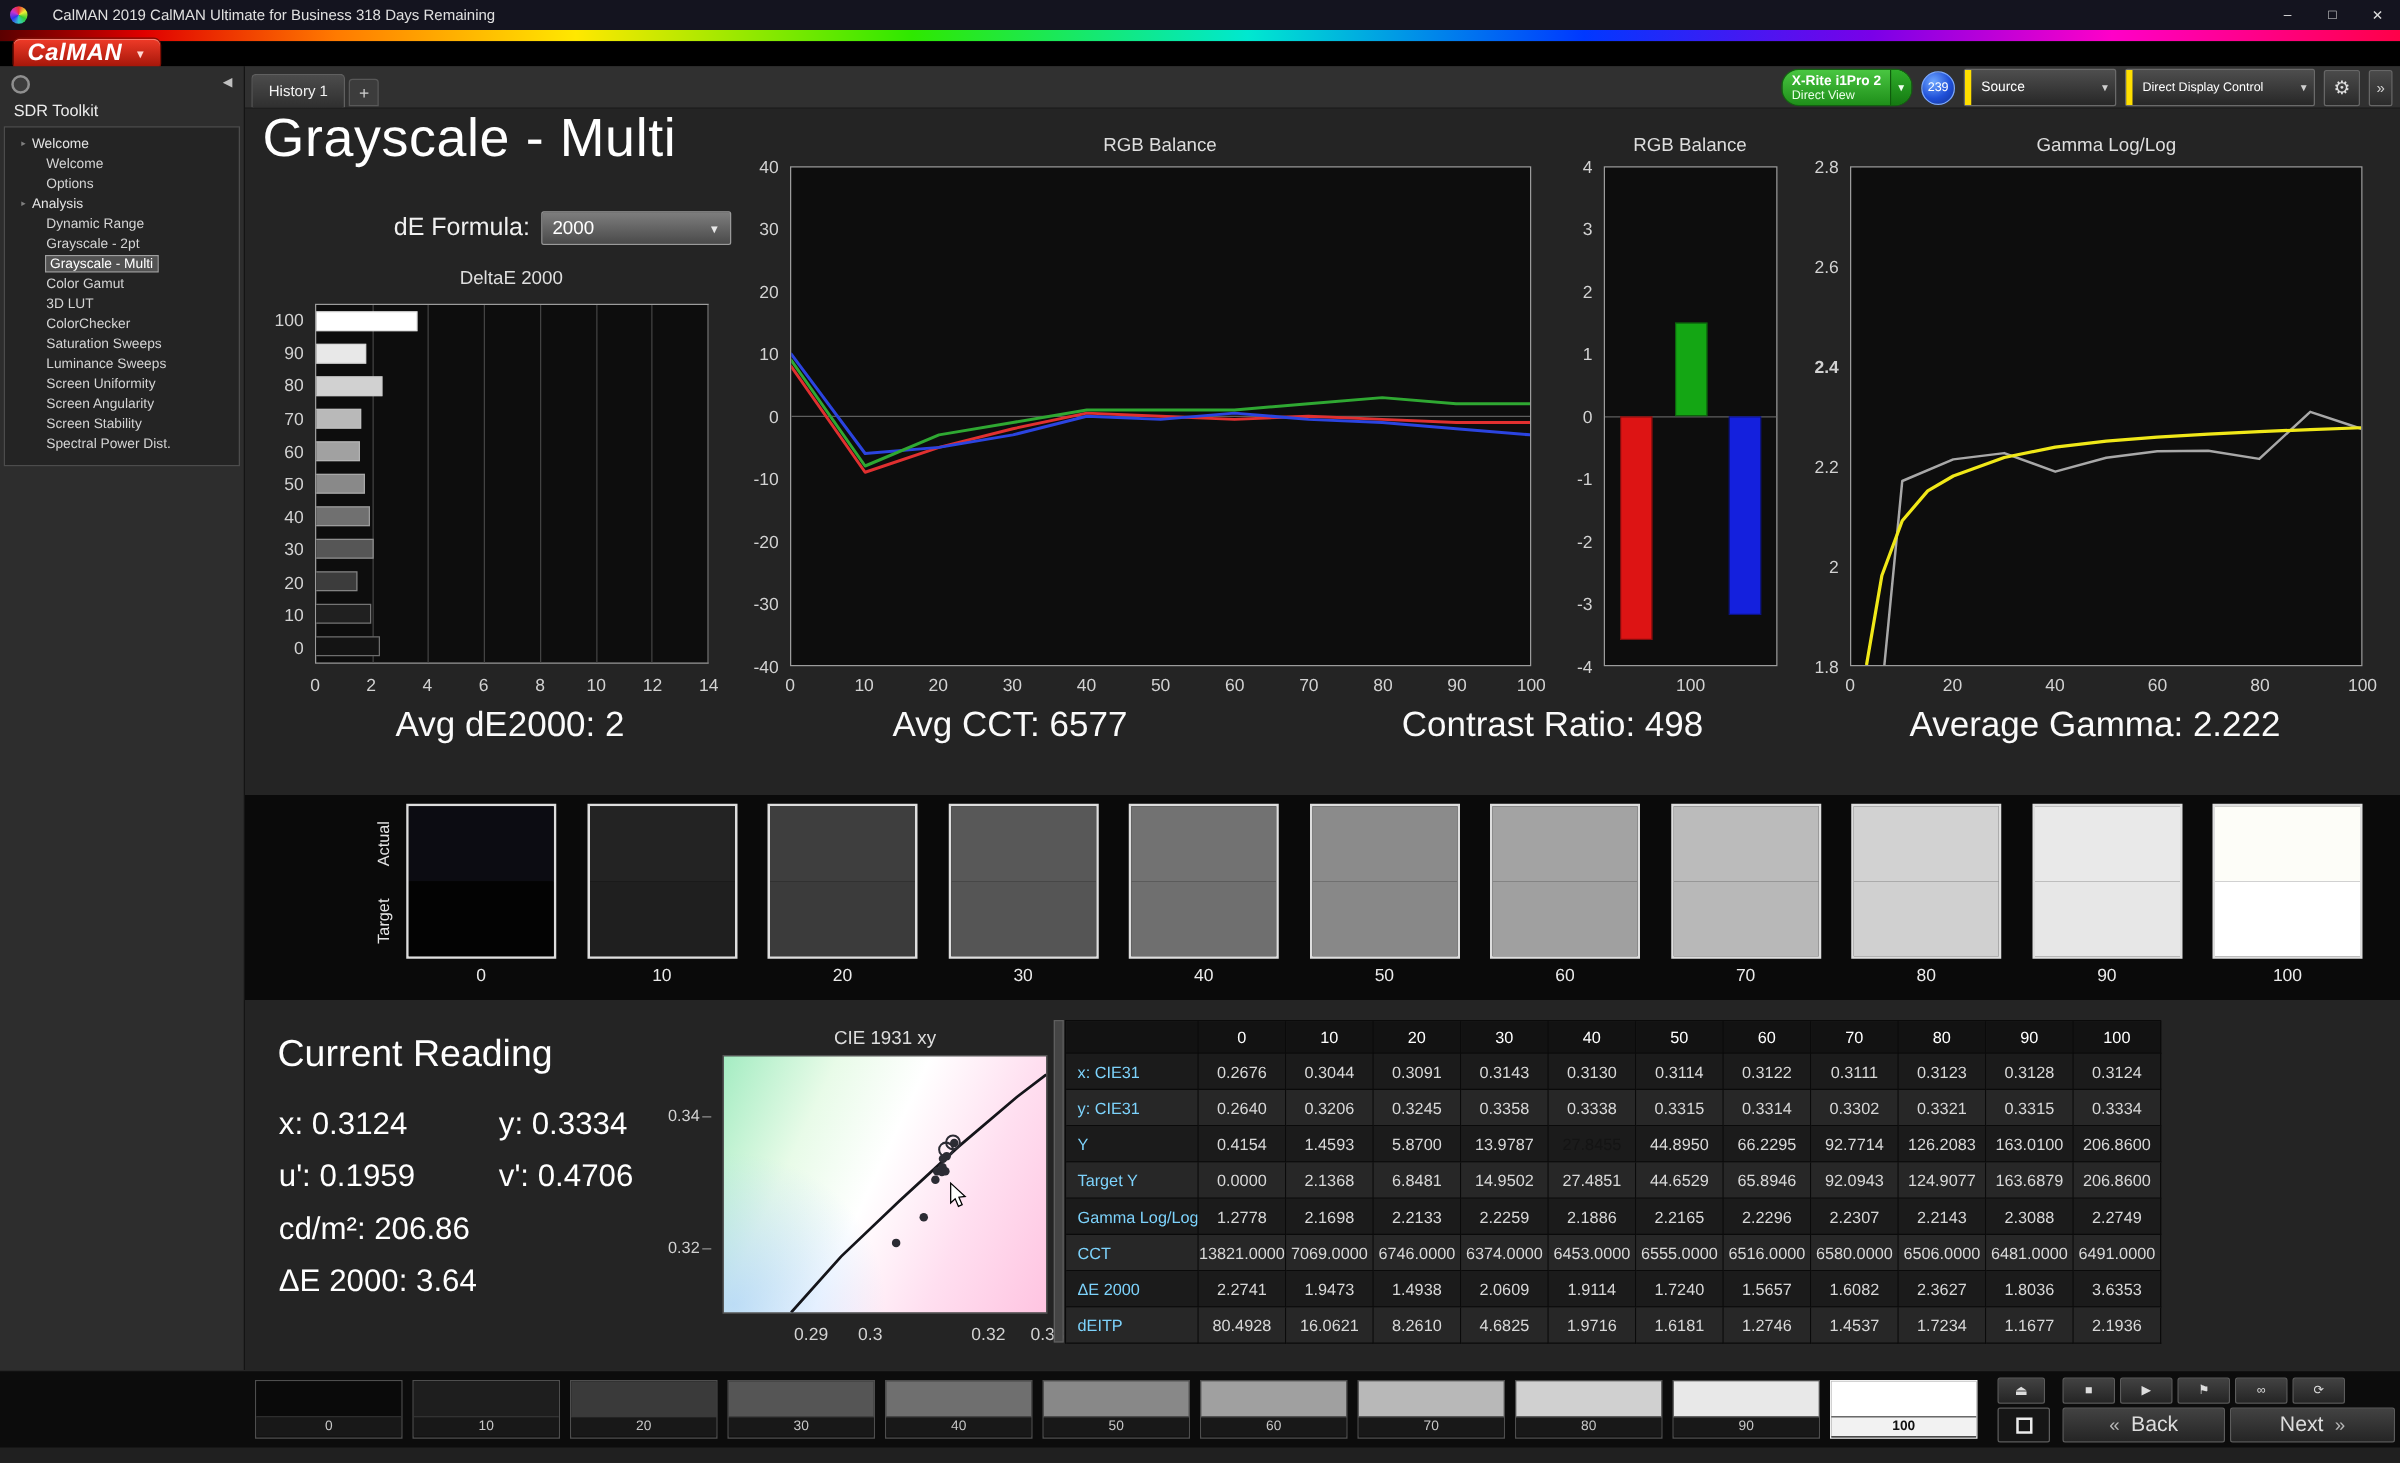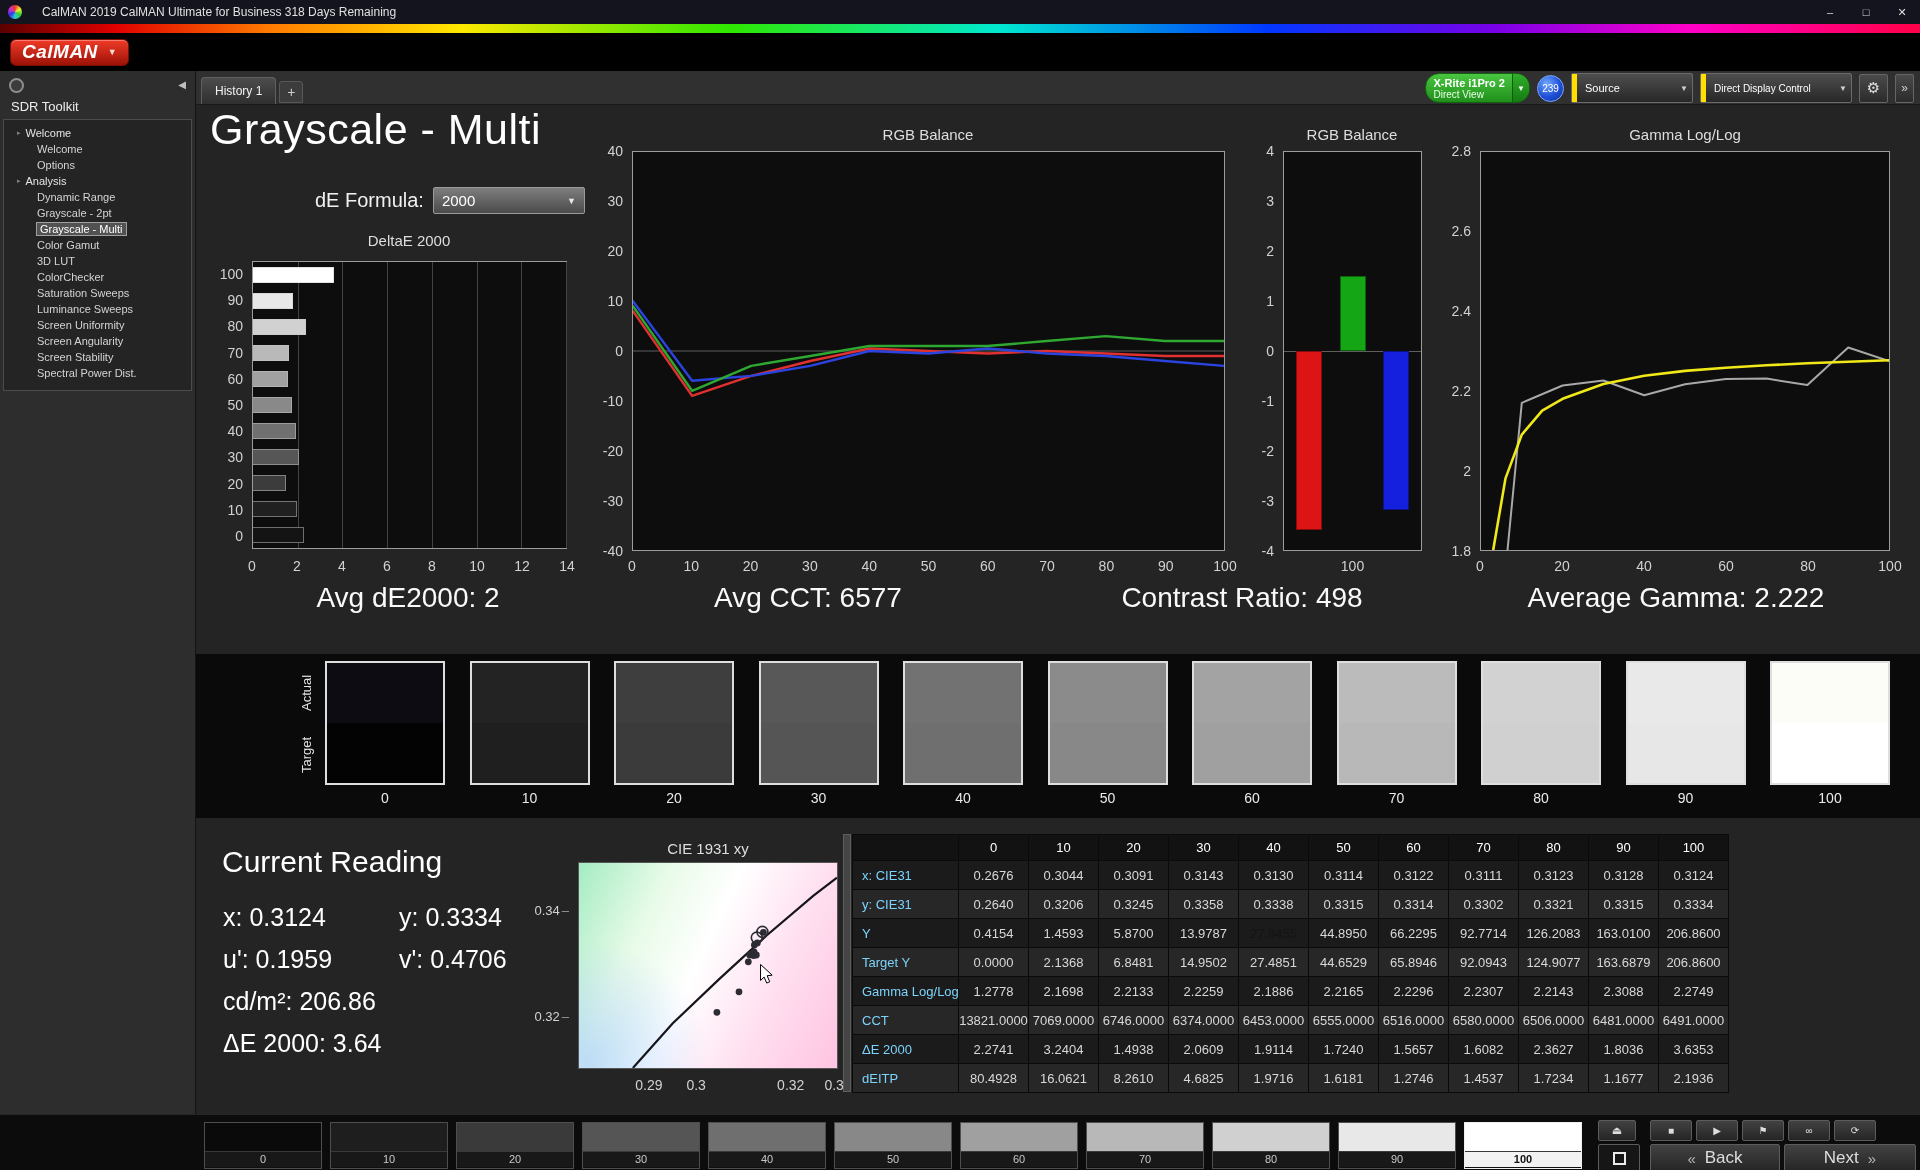--- a/index.html
+++ b/index.html
@@ -8,21 +8,21 @@
 
 
 .titlebar{height:24px;background:#14141f;display:flex;align-items:center;padding-left:8px;gap:20px}
 .app-icon{width:14px;height:14px;border-radius:50%;background:conic-gradient(#e33,#ee3,#3c3,#3cc,#33e,#c3c,#e33);flex:none}
 .tb-title{font-size:12px;color:#e0e0e0}
 .win-btns{margin-left:auto;display:flex;height:100%}
 .win-btn{width:36px;display:flex;align-items:center;justify-content:center;font-size:11px;color:#ddd}
 
 .rainbow{height:9px;background:linear-gradient(90deg,#5a0000 0%,#e00000 6%,#ff7a00 14%,#ffe800 24%,#2ee800 38%,#00e8d0 52%,#0038ff 66%,#7a00e8 78%,#ff00c8 88%,#ff0048 100%)}
 
-.logo-row{height:38px;background:#000;display:flex;align-items:center;padding-left:10px}
+.logo-row{height:20px;background:#000;display:flex;align-items:center;padding-left:10px}
 .logo{height:27px;background:linear-gradient(#f03b28,#9c1206);border:1px solid #7d0e04;border-radius:6px;display:flex;align-items:center;padding:0 11px;gap:10px;box-shadow:inset 0 1px 0 rgba(255,255,255,.35)}
 .logo-text{font-size:19px;font-weight:bold;font-style:italic;color:#fff;letter-spacing:.5px}
 .logo-arrow{font-size:9px;color:#ffd9d4}
 
 .app-body{display:flex;height:1043px}
 
 
 .sidebar{width:196px;flex:none;background:#2d2d2d;position:relative;border-right:1px solid #141414}
 .side-dot{position:absolute;left:9px;top:7px;width:15px;height:15px;border-radius:50%;border:2px solid #8f8f8f;background:#3c3c3c}
 .side-collapse{position:absolute;right:9px;top:8px;font-size:10px;color:#c0c0c0}
@@ -321,21 +321,21 @@
       <div class="chart-title" style="left:1489px;top:21px">Gamma Log/Log</div>
       <div class="plot" id="gamma-plot" style="left:1284px;top:46px;width:410px;height:400px">
           <svg width="408" height="398">
             <polyline points="26.5,398.0 40.8,250.8 81.6,233.5 122.4,228.5 163.2,243.3 204.0,232.2 244.8,227.0 285.6,226.6 326.4,233.1 367.2,195.5 408.0,209.0" fill="none" stroke="#a8a8a8" stroke-width="2" stroke-linejoin="round"></polyline>
             <polyline points="12.2,398.0 24.5,326.4 40.8,282.6 61.2,258.7 81.6,246.8 122.4,232.0 163.2,223.7 204.0,218.9 244.8,215.7 285.6,213.3 326.4,211.3 367.2,209.7 408.0,208.2" fill="none" stroke="#f0e818" stroke-width="2.6" stroke-linejoin="round"></polyline>
           </svg>
         </div>
       <div class="yaxis" id="gamma-ylab" style="left:1236px;top:46px;width:44px;height:400px">
           <div class="ytick" style="top: 0%;">2.8</div>
           <div class="ytick" style="top: 20%;">2.6</div>
-          <div class="ytick" style="top: 40%;">2.4</div>
+          <div class="ytick" style="top: 40%; font-weight: bold;">2.4</div>
           <div class="ytick" style="top: 60%;">2.2</div>
           <div class="ytick" style="top: 80%;">2</div>
           <div class="ytick" style="top: 100%;">1.8</div>
         </div>
       <div class="xaxis" id="gamma-xlab" style="left:1284px;top:450px;width:410px">
           <div class="xtick" style="left: 0%;">0</div>
           <div class="xtick" style="left: 20%;">20</div>
           <div class="xtick" style="left: 40%;">40</div>
           <div class="xtick" style="left: 60%;">60</div>
           <div class="xtick" style="left: 80%;">80</div>
@@ -542,21 +542,21 @@
             <div class="tcell">6555.0000</div>
             <div class="tcell">6516.0000</div>
             <div class="tcell">6580.0000</div>
             <div class="tcell">6506.0000</div>
             <div class="tcell">6481.0000</div>
             <div class="tcell">6491.0000</div>
           </div>
           <div class="trow even">
             <div class="tcell tlabel">ΔE 2000</div>
             <div class="tcell">2.2741</div>
-            <div class="tcell">3.2404</div>
+            <div class="tcell">1.9473</div>
             <div class="tcell">1.4938</div>
             <div class="tcell">2.0609</div>
             <div class="tcell">1.9114</div>
             <div class="tcell">1.7240</div>
             <div class="tcell">1.5657</div>
             <div class="tcell">1.6082</div>
             <div class="tcell">2.3627</div>
             <div class="tcell">1.8036</div>
             <div class="tcell">3.6353</div>
           </div>

